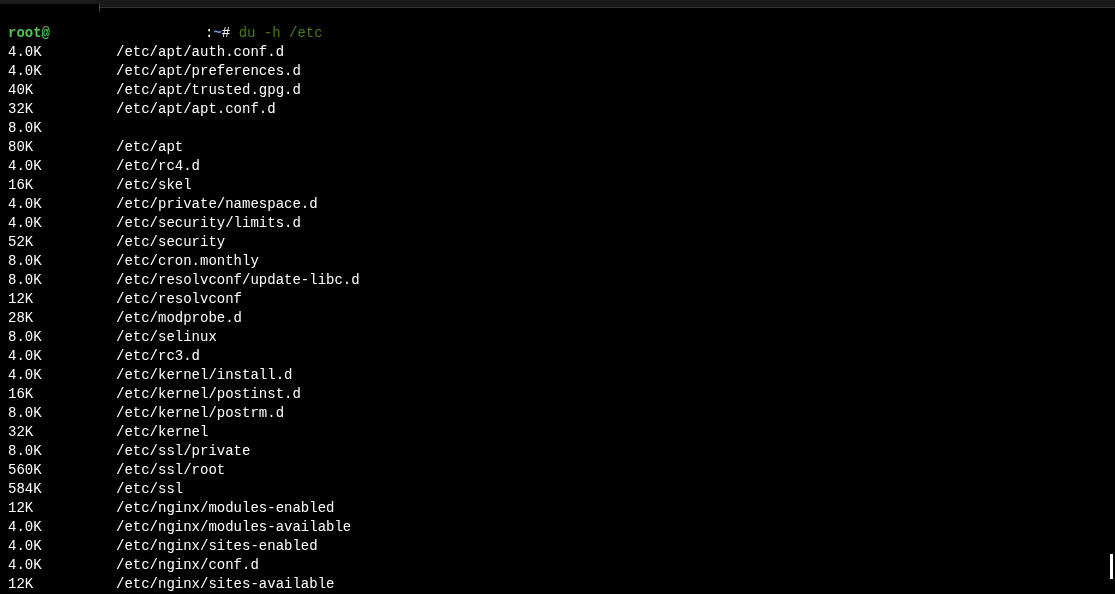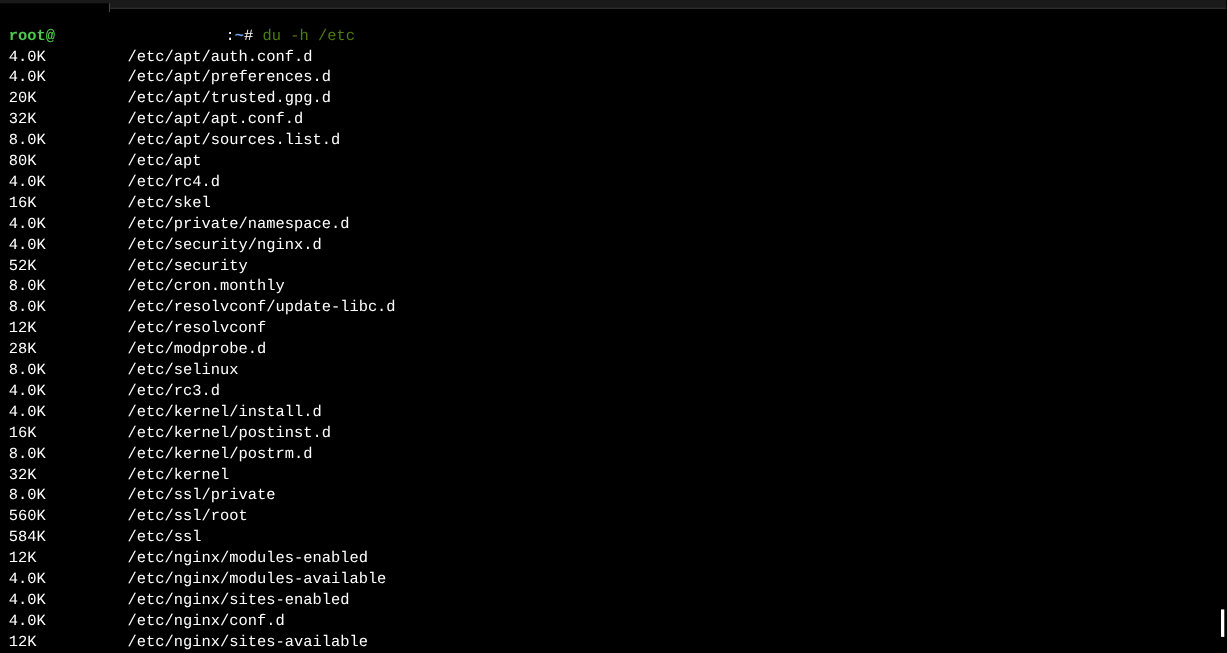--- a/index.html
+++ b/index.html
@@ -98,28 +98,28 @@
   <div class="tab-left"></div>
 </div>
 
 <div class="terminal">
   <div class="prompt-line">
     <span class="prompt-user">root</span><span class="prompt-at">@</span><span class="prompt-host-redacted"></span><span class="prompt-symbol">:</span><span class="prompt-path">~</span><span class="prompt-symbol"># </span><span class="command">du -h /etc</span>
   </div>
   <div id="output-container">
       <div class="output-line"><span class="size-col">4.0K</span><span class="path-col">/etc/apt/auth.conf.d</span></div>
       <div class="output-line"><span class="size-col">4.0K</span><span class="path-col">/etc/apt/preferences.d</span></div>
-      <div class="output-line"><span class="size-col">20K</span><span class="path-col">/etc/apt/trusted.gpg.d</span></div>
+      <div class="output-line"><span class="size-col">40K</span><span class="path-col">/etc/apt/trusted.gpg.d</span></div>
       <div class="output-line"><span class="size-col">32K</span><span class="path-col">/etc/apt/apt.conf.d</span></div>
-      <div class="output-line"><span class="size-col">8.0K</span><span class="path-col">/etc/apt/sources.list.d</span></div>
+      <div class="output-line"><span class="size-col">8.0K</span></div>
       <div class="output-line"><span class="size-col">80K</span><span class="path-col">/etc/apt</span></div>
       <div class="output-line"><span class="size-col">4.0K</span><span class="path-col">/etc/rc4.d</span></div>
       <div class="output-line"><span class="size-col">16K</span><span class="path-col">/etc/skel</span></div>
       <div class="output-line"><span class="size-col">4.0K</span><span class="path-col">/etc/private/namespace.d</span></div>
-      <div class="output-line"><span class="size-col">4.0K</span><span class="path-col">/etc/security/nginx.d</span></div>
+      <div class="output-line"><span class="size-col">4.0K</span><span class="path-col">/etc/security/limits.d</span></div>
       <div class="output-line"><span class="size-col">52K</span><span class="path-col">/etc/security</span></div>
       <div class="output-line"><span class="size-col">8.0K</span><span class="path-col">/etc/cron.monthly</span></div>
       <div class="output-line"><span class="size-col">8.0K</span><span class="path-col">/etc/resolvconf/update-libc.d</span></div>
       <div class="output-line"><span class="size-col">12K</span><span class="path-col">/etc/resolvconf</span></div>
       <div class="output-line"><span class="size-col">28K</span><span class="path-col">/etc/modprobe.d</span></div>
       <div class="output-line"><span class="size-col">8.0K</span><span class="path-col">/etc/selinux</span></div>
       <div class="output-line"><span class="size-col">4.0K</span><span class="path-col">/etc/rc3.d</span></div>
       <div class="output-line"><span class="size-col">4.0K</span><span class="path-col">/etc/kernel/install.d</span></div>
       <div class="output-line"><span class="size-col">16K</span><span class="path-col">/etc/kernel/postinst.d</span></div>
       <div class="output-line"><span class="size-col">8.0K</span><span class="path-col">/etc/kernel/postrm.d</span></div>

